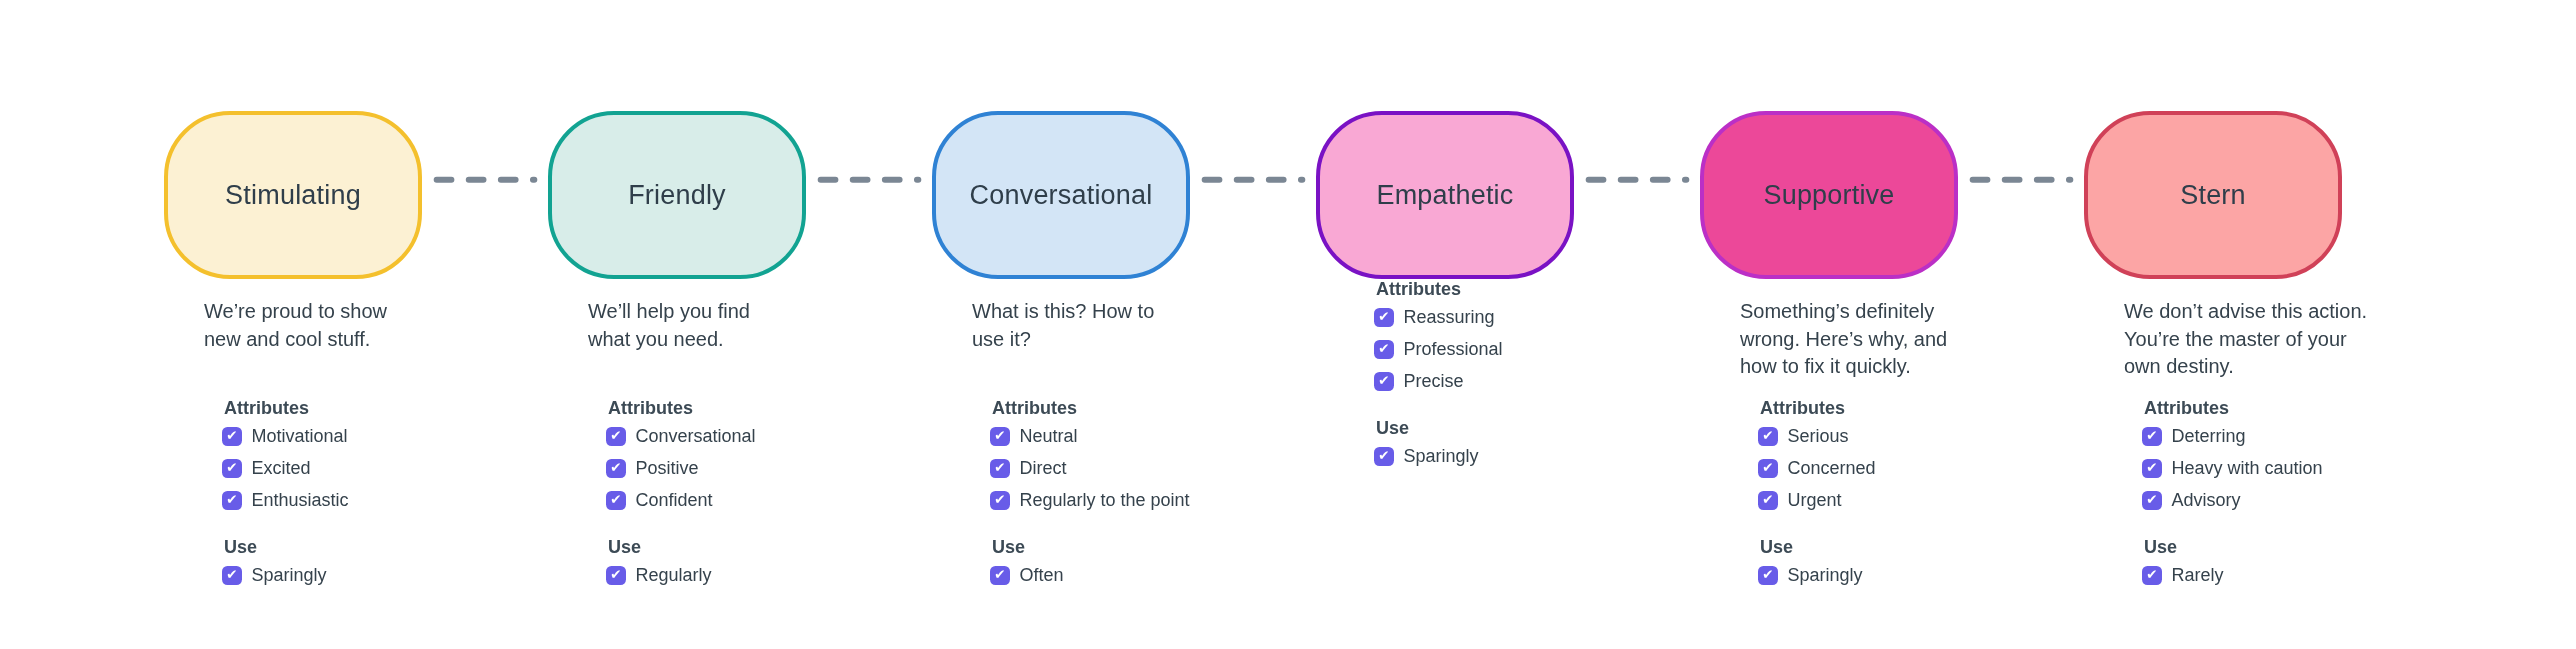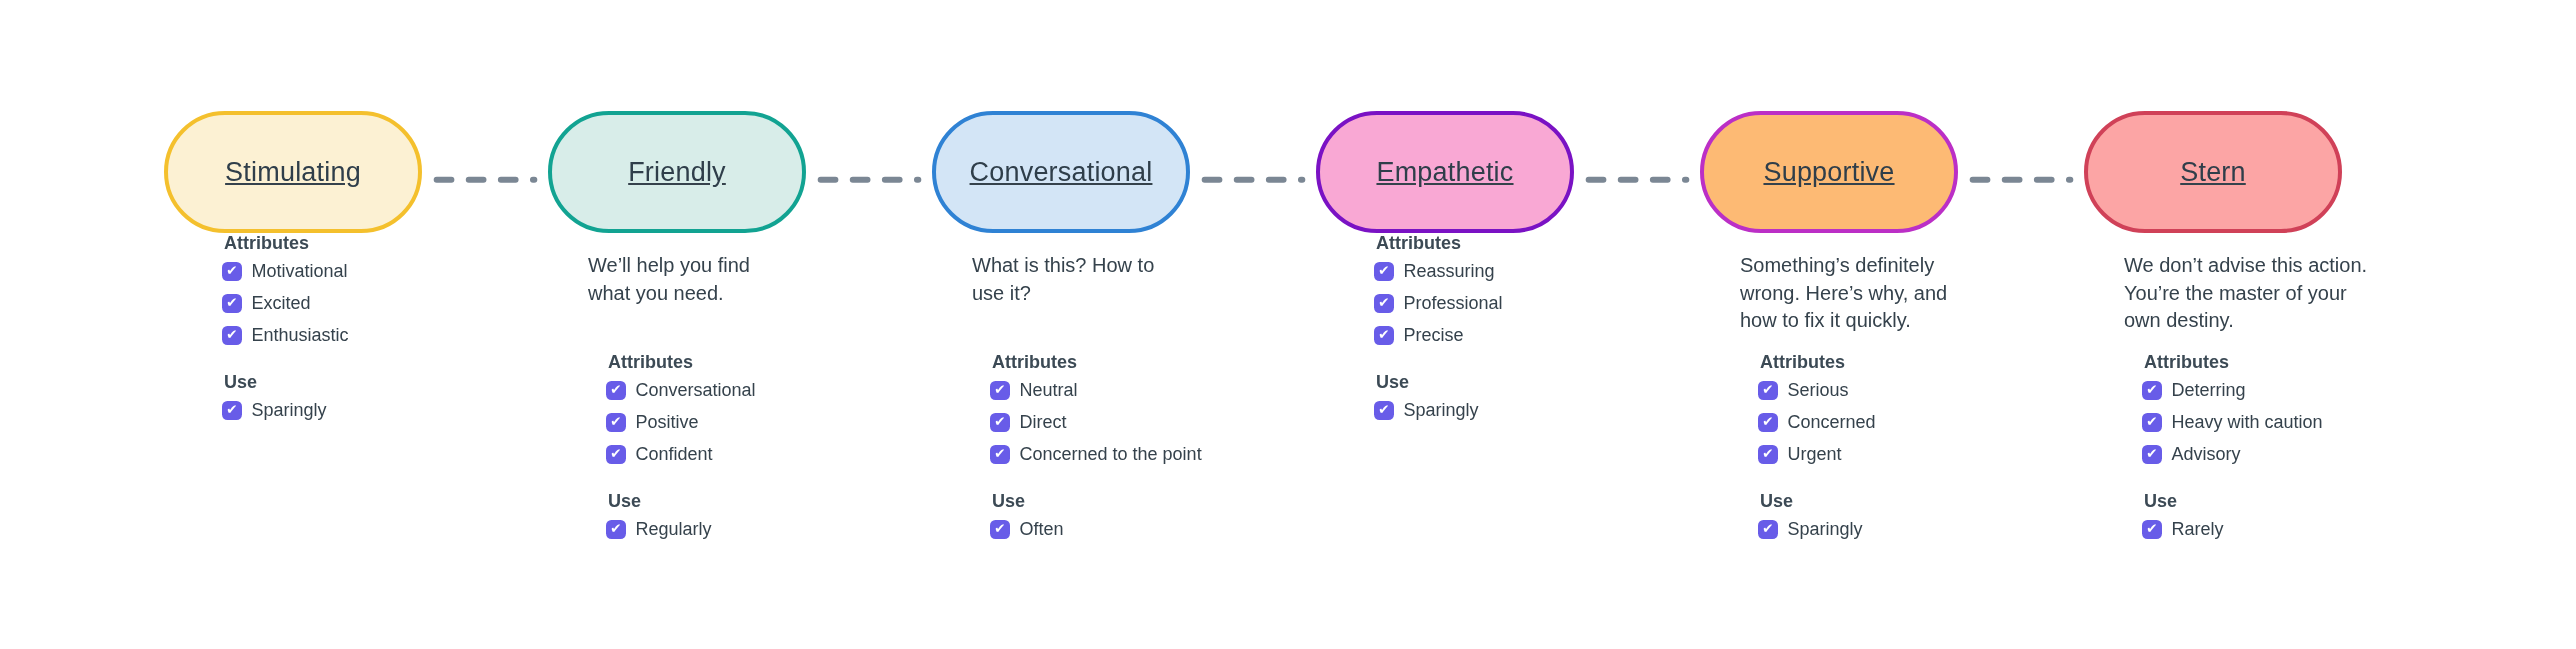--- a/index.html
+++ b/index.html
@@ -26,28 +26,27 @@
   }
   .col {
     position: relative;
     flex: 0 0 384px;
     width: 384px;
   }
   .col.last { flex: 0 0 268px; width: 268px; }
   .pill {
     box-sizing: border-box;
     width: 258px;
-    height: 122px;
+    height: 168px;
     border: 4px solid #ccc;
     border-radius: 66px;
     background: #eee;
     display: flex;
     align-items: center;
     justify-content: center;
-    text-decoration: underline;
   }
   .pill-label {
     font-size: 27px;
     letter-spacing: 0.2px;
     color: #2f3e4a;
   }
   .connector {
     position: absolute;
     left: 268px;
     top: 62px;
@@ -113,20 +112,22 @@
 
     <div class="col">
       <div class="pill" style="border-color: rgb(244, 192, 45); background-color: rgb(252, 241, 211);">
         <span class="pill-label">Stimulating</span>
       </div>
       <div class="connector">
         <svg width="107" height="7.4" viewBox="0 0 160 11">
           <line x1="7" y1="5.5" x2="153" y2="5.5" stroke="#7b8794" stroke-width="9" stroke-dasharray="22 26" stroke-linecap="round" style="stroke: rgb(123, 135, 148);"></line>
         </svg>
       </div>
+      <div class="description">We’re proud to show
+new and cool stuff.</div>
       <div class="attr-header">Attributes</div>
       <div class="check-row first">
         <span class="checkbox" style="background-color: rgb(104, 92, 232);">
             <span class="checkmark">✔</span>
           </span>
         <span class="check-label">Motivational</span>
       </div>
       <div class="check-row">
         <span class="checkbox" style="background-color: rgb(104, 92, 232);">
             <span class="checkmark">✔</span>
@@ -208,21 +209,21 @@
       <div class="check-row">
         <span class="checkbox" style="background-color: rgb(104, 92, 232);">
             <span class="checkmark">✔</span>
           </span>
         <span class="check-label">Direct</span>
       </div>
       <div class="check-row">
         <span class="checkbox" style="background-color: rgb(104, 92, 232);">
             <span class="checkmark">✔</span>
           </span>
-        <span class="check-label">Concerned to the point</span>
+        <span class="check-label">Regularly to the point</span>
       </div>
       <div class="use-header">Use</div>
       <div class="check-row first">
         <span class="checkbox" style="background-color: rgb(104, 92, 232);">
             <span class="checkmark">✔</span>
           </span>
         <span class="check-label">Often</span>
       </div>
     </div>
 
@@ -257,21 +258,21 @@
       <div class="use-header">Use</div>
       <div class="check-row first">
         <span class="checkbox" style="background-color: rgb(104, 92, 232);">
             <span class="checkmark">✔</span>
           </span>
         <span class="check-label">Sparingly</span>
       </div>
     </div>
 
     <div class="col">
-      <div class="pill" style="border-color: rgb(187, 47, 198); background-color: #fdba74;">
+      <div class="pill" style="border-color: rgb(187, 47, 198); background-color: #ec4899;">
         <span class="pill-label">Supportive</span>
       </div>
       <div class="connector">
         <svg width="107" height="7.4" viewBox="0 0 160 11">
           <line x1="7" y1="5.5" x2="153" y2="5.5" stroke="#7b8794" stroke-width="9" stroke-dasharray="22 26" stroke-linecap="round" style="stroke: rgb(123, 135, 148);"></line>
         </svg>
       </div>
       <div class="description">Something’s definitely
 wrong. Here’s why, and
 how to fix it quickly.</div>

